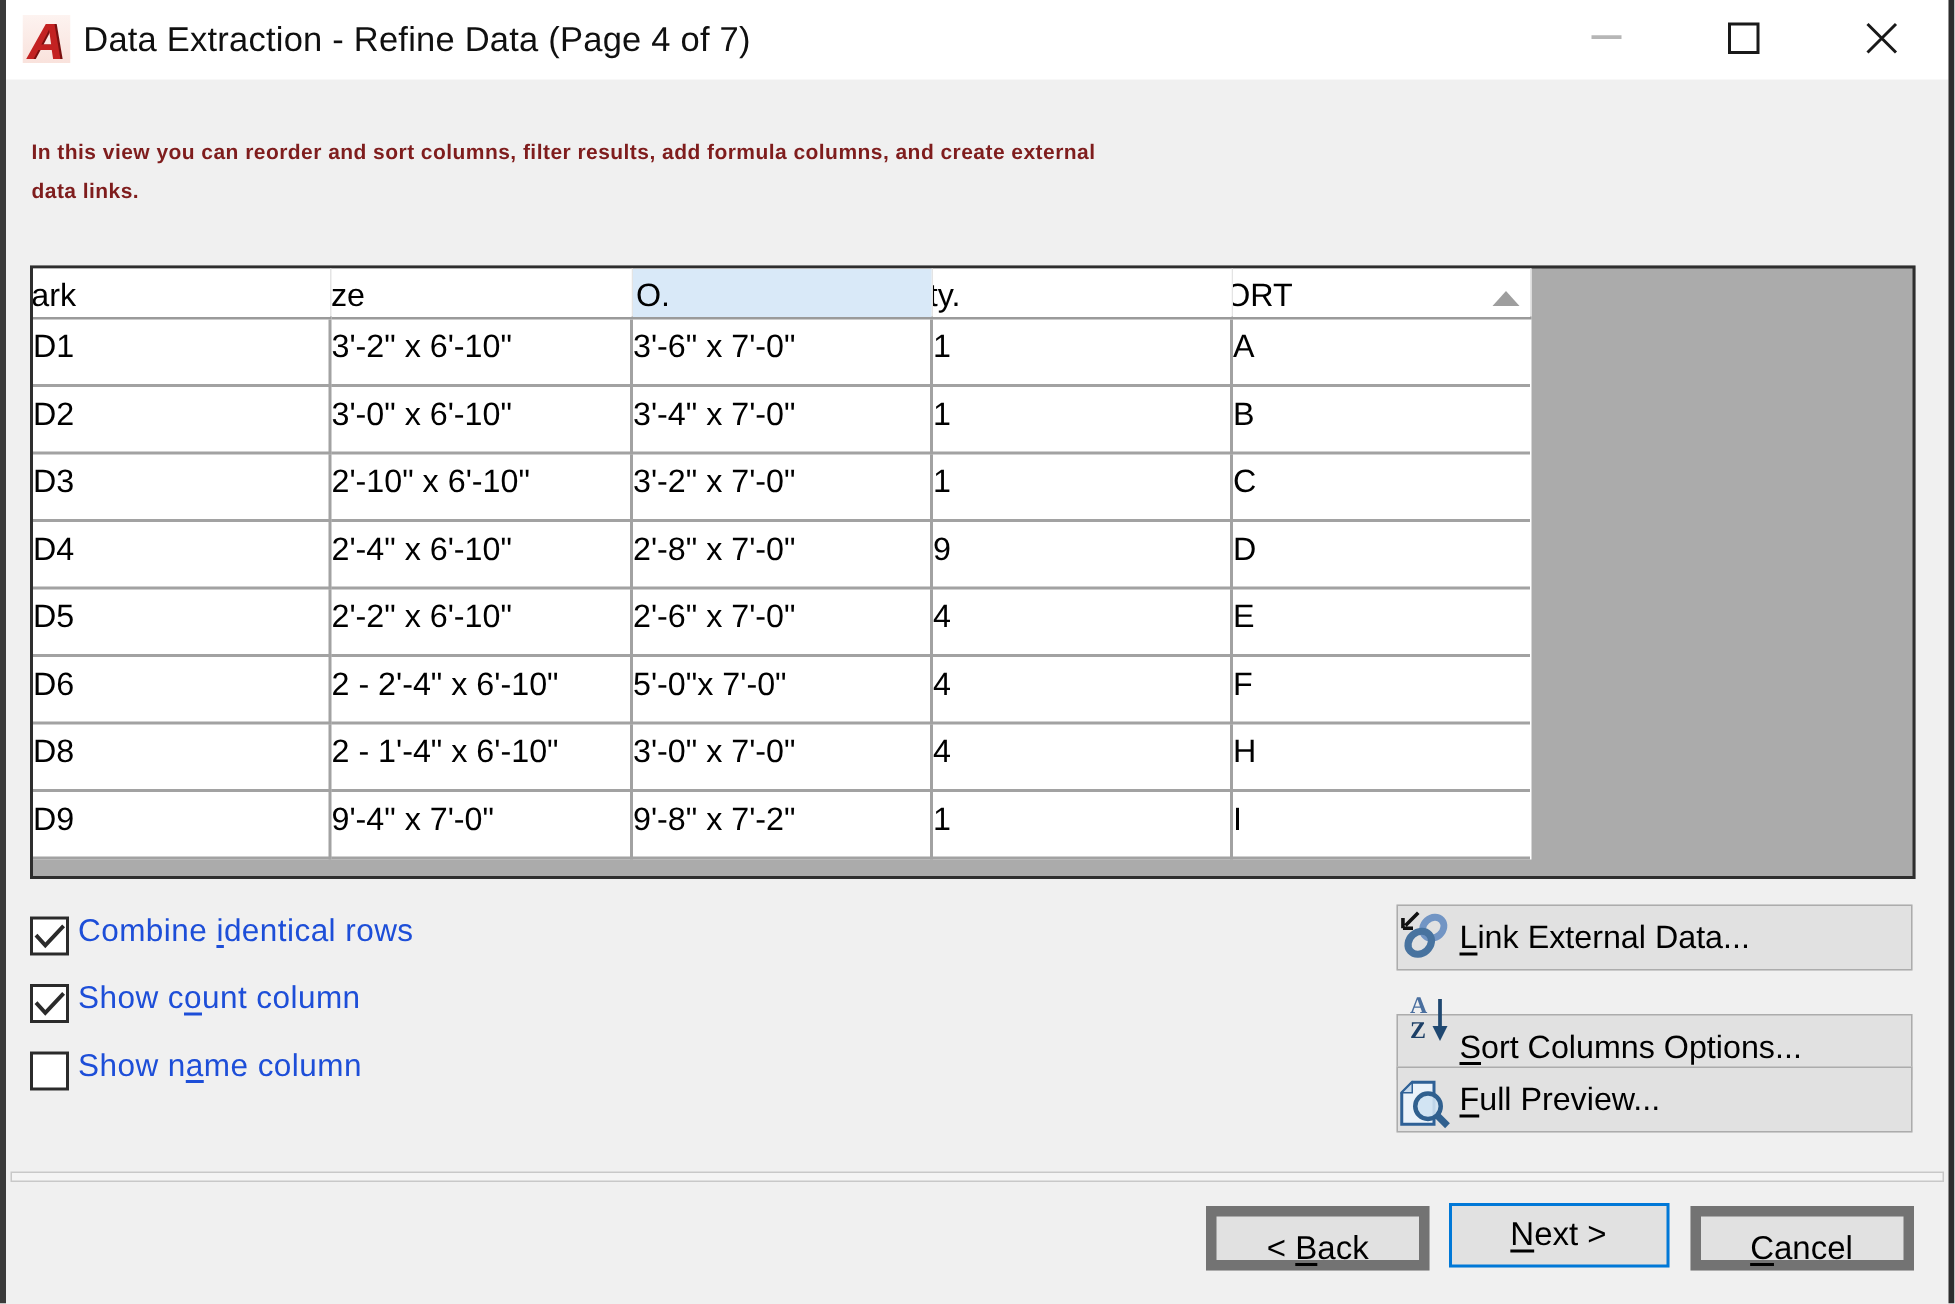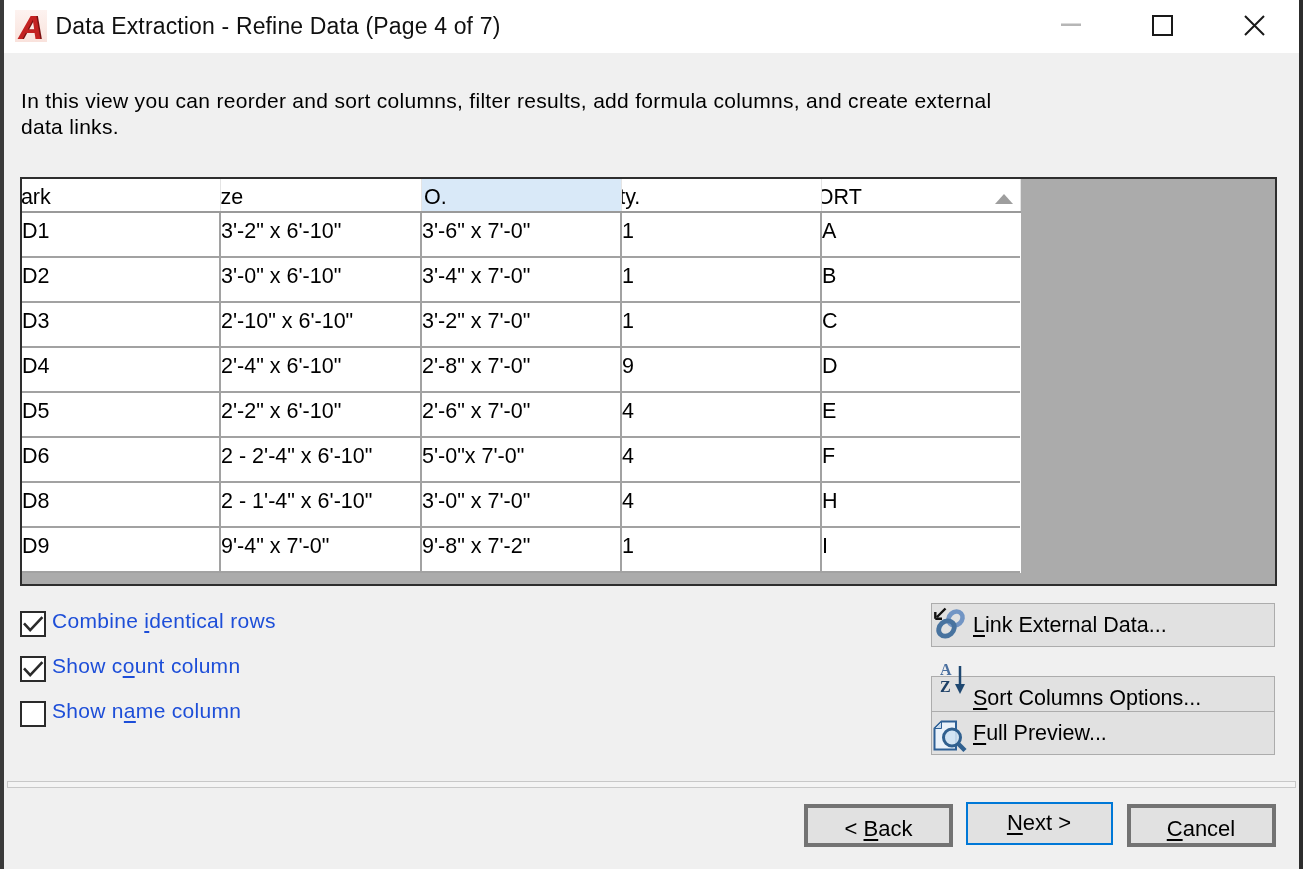--- a/index.html
+++ b/index.html
@@ -3,35 +3,35 @@
 <meta charset="utf-8">
 <style>
   * { margin:0; padding:0; box-sizing:border-box; }
   html,body { width:1303px; height:869px; overflow:hidden; }
   body { font-family:"Liberation Sans", sans-serif; background:#f0f0f0; position:relative; color:#000; }
   .abs { position:absolute; }
   .edgeL { left:0; top:0; width:4px; height:869px; background:#3a3a3a; z-index:50; }
   .edgeR { left:1299px; top:0; width:4px; height:869px; background:#2d2d2d; z-index:50; }
   .titlebar { left:4px; top:0; width:1295px; height:53px; background:#ffffff; }
   .title-text { left:55.5px; top:0; height:53px; line-height:53px; font-size:23px; letter-spacing:0.15px; color:#101010; }
-  .instr { left:21px; top:87.5px; font-size:21px; letter-spacing:0.3px; line-height:26px; color:#000000; }
+  .instr { left:21px; top:87.5px; font-size:14px; letter-spacing:0.3px; line-height:26px; color:#7f1d1d;font-weight:bold; }
   .container { left:20px; top:177px; width:1257px; height:409px; background:#ababab; border:2px solid #2e2e2e; }
   table.grid { position:absolute; left:22px; top:179px; border-collapse:collapse; table-layout:fixed; background:#fff; }
   table.grid td, table.grid th { font-weight:normal; font-size:21.5px; text-align:left; padding:6px 0 0 0; vertical-align:top; overflow:hidden; white-space:nowrap; }
   table.grid th { height:33px; background:#fff; border-right:1px solid #e4e4e4; border-bottom:2px solid #9a9a9a; position:relative; }
   table.grid th .hl { position:relative; left:-19px; }
   table.grid td { height:45px; border-right:2px solid #a2a2a2; border-bottom:2px solid #a2a2a2; }
   table.grid td:last-child { border-right:none; }
   table.grid th.ro { background:#d9e9f8; }
   .sortarrow { position:absolute; right:7px; top:14.5px; width:0; height:0; border-left:9.8px solid transparent; border-right:9.8px solid transparent; border-bottom:10.5px solid #9e9e9e; }
   .cb { width:26px; height:26px; background:#fff; border:2.5px solid #2b2b2b; }
   .cblabel { font-size:21px; letter-spacing:0.3px; color:#1d4ed8; }
   .sidebtn { width:344px; height:44px; background:#e1e1e1; border:1px solid #acacac; font-size:21.5px; }
   .sidebtn .txt { position:absolute; left:41px; top:0; height:42px; line-height:42px; }
-  .navbtn { position:absolute; height:43px; background:#e1e1e1; border:4px solid #737373; font-size:22px; text-align:center; line-height:41px; }
+  .navbtn { position:absolute; height:43px; background:#e1e1e1; border:7px solid #737373; font-size:22px; text-align:center; line-height:41px; }
   .groove { left:7px; top:781px; width:1289px; height:7px; border:1px solid #c8c8c8; background:#f4f4f4; }
   u { text-decoration:underline; text-underline-offset:3px; }
 </style>
 </head>
 <body>
 <div class="abs edgeL"></div>
 <div class="abs edgeR"></div>
 
 <div class="abs titlebar"></div>
 <svg class="abs" style="left:15px; top:10px;" width="32" height="32">

